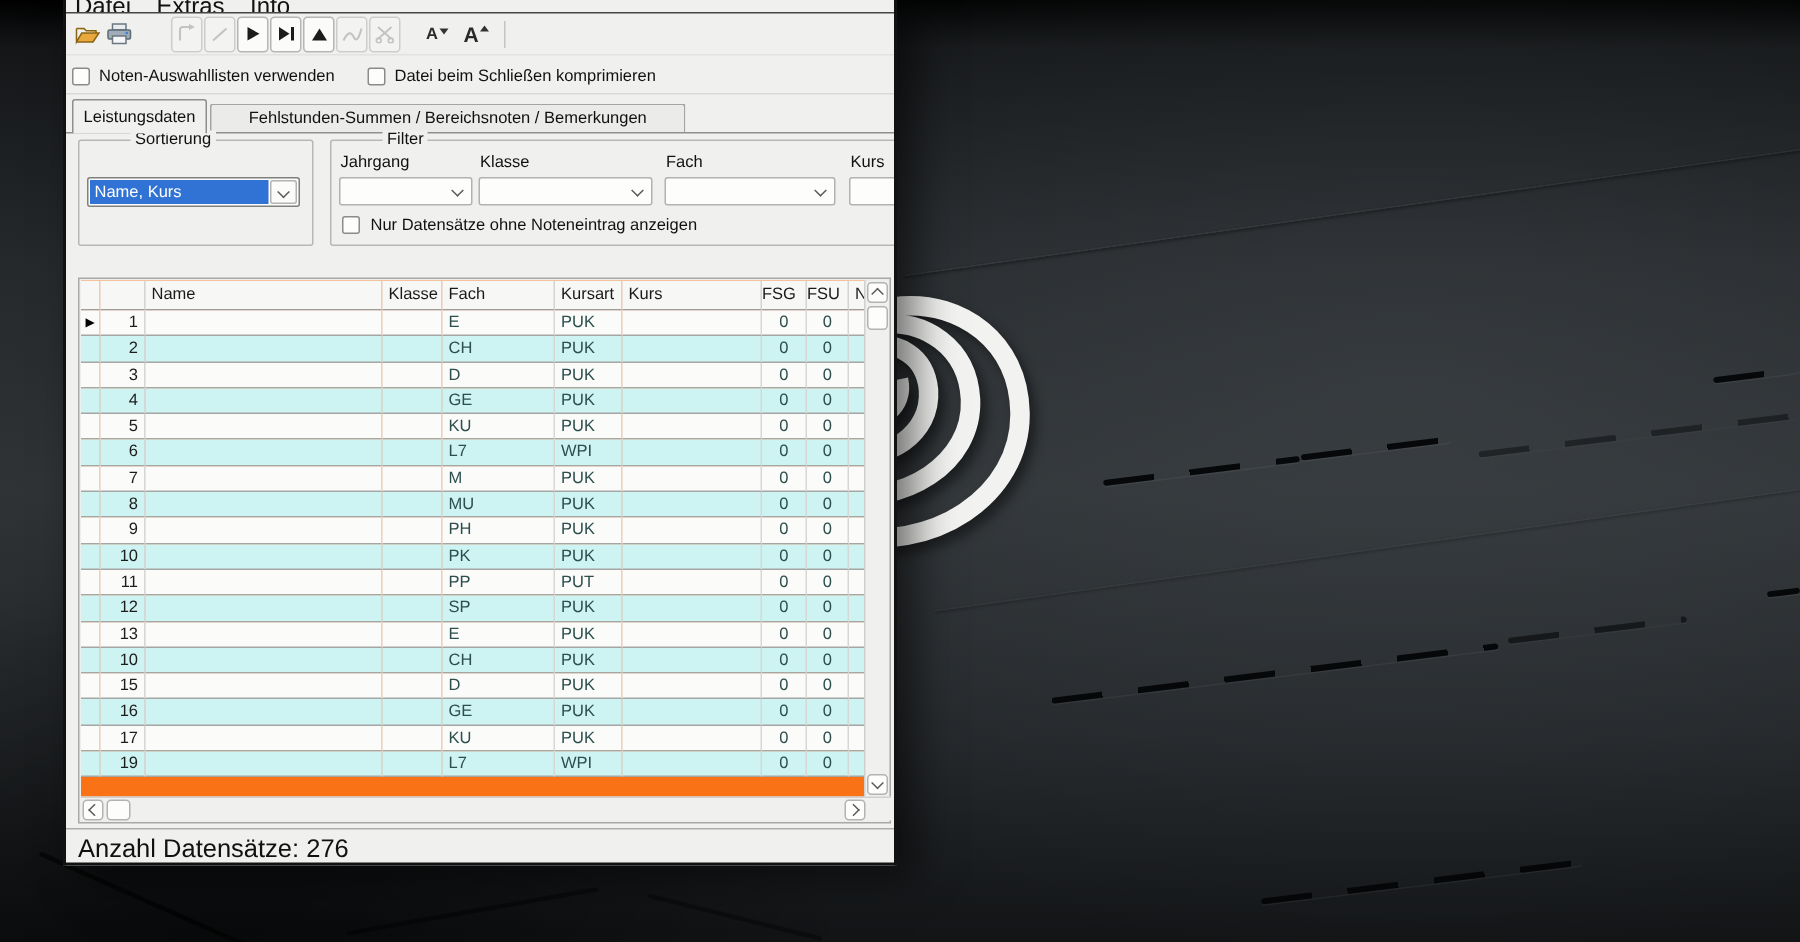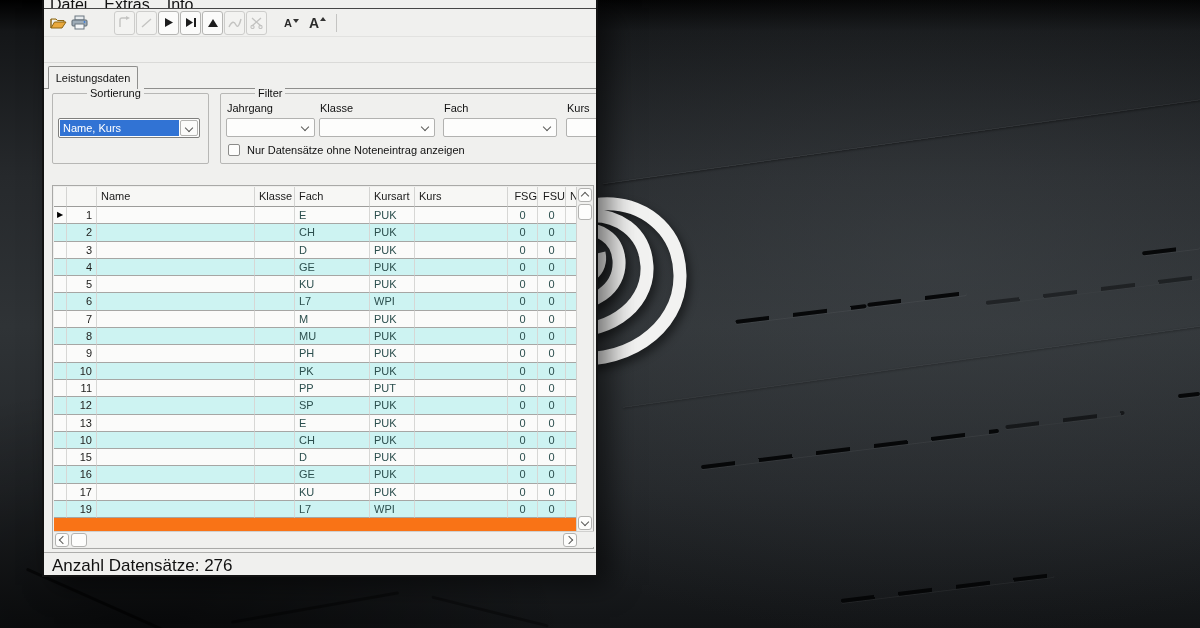--- a/index.html
+++ b/index.html
@@ -91,21 +91,21 @@
   .flabel { position:absolute; top:8px; font-size:11px; color:#111; }
 
   
   .grid-outer { position:absolute; left:8px; top:185px; width:542px; height:364px;
     border:1px solid #a9a9a7; background:#eeeeec; }
   .grid-area { position:absolute; left:1px; top:1px; width:524px; height:346px; background:#f97316; overflow:hidden; }
   .trow, .thead { display:grid; grid-template-columns:13px 30px 158px 40px 75px 45px 93px 30px 28px 1fr; }
   .thead { height:20px; }
   .thead .cell { background:#f7f7f5; border-right:1px solid #d4d4d2; border-bottom:1px solid #9c9c9a;
     font-size:11px; color:#1a1a1a; line-height:19px; padding-left:4px; white-space:nowrap; overflow:hidden; }
-  .thead .cc { padding-left:0; text-align:right; }
+  .thead .cc { padding-left:0; text-align:left; }
   .trow { height:17.3px; }
   .trow .cell { border-right:1px solid #d7d7d5; border-bottom:1px solid #a6a6a4; font-size:11px;
     line-height:16px; white-space:nowrap; overflow:hidden; color:#2c4f4e; padding-left:4px; }
   .trow.white .cell { background:#fbfbfa; }
   .trow.cyan .cell { background:#cdf3f2; }
   .trow .num { text-align:right; padding-right:4px; padding-left:0; color:#1d1d1b; }
   .trow .sel { padding:0; text-align:center; font-size:8px; color:#000; line-height:16px; }
   .trow .cc { padding-left:0; text-align:center; }
 
   .vscroll { position:absolute; right:1px; top:1px; width:16px; height:346px; background:#f0f0ee; border-left:1px solid #d0d0ce; }
@@ -229,24 +229,31 @@
       <span class="a-sm">A</span>
       <span class="tri tri-down"></span>
     </div>
     <div class="abtn">
       <span class="a-lg">A</span>
       <span class="tri tri-up"></span>
     </div>
     <div class="tb-sep"></div>
   </div>
 
+  <div class="checkrow">
+    <span class="cbox" style="left:4px; top:7px;"></span>
+    <span class="cblabel" style="left:22px;">Noten-Auswahllisten verwenden</span>
+    <span class="cbox" style="left:201px; top:7px;"></span>
+    <span class="cblabel" style="left:219px;">Datei beim Schließen komprimieren</span>
+  </div>
   <div class="checkrow-divider"></div>
 
   <div class="tabbar">
     <div class="tabline"></div>
+    <div class="tab inactive">Fehlstunden-Summen / Bereichsnoten / Bemerkungen</div>
     <div class="tab active">Leistungsdaten</div>
   </div>
 
   <div class="groupbox gb-sort">
     <span class="grouplabel">Sortierung</span>
     <div class="sort-combo">
       <div class="sort-sel">Name, Kurs</div>
       <div class="sort-btn">
         <span class="chev chev-d"></span>
       </div>

